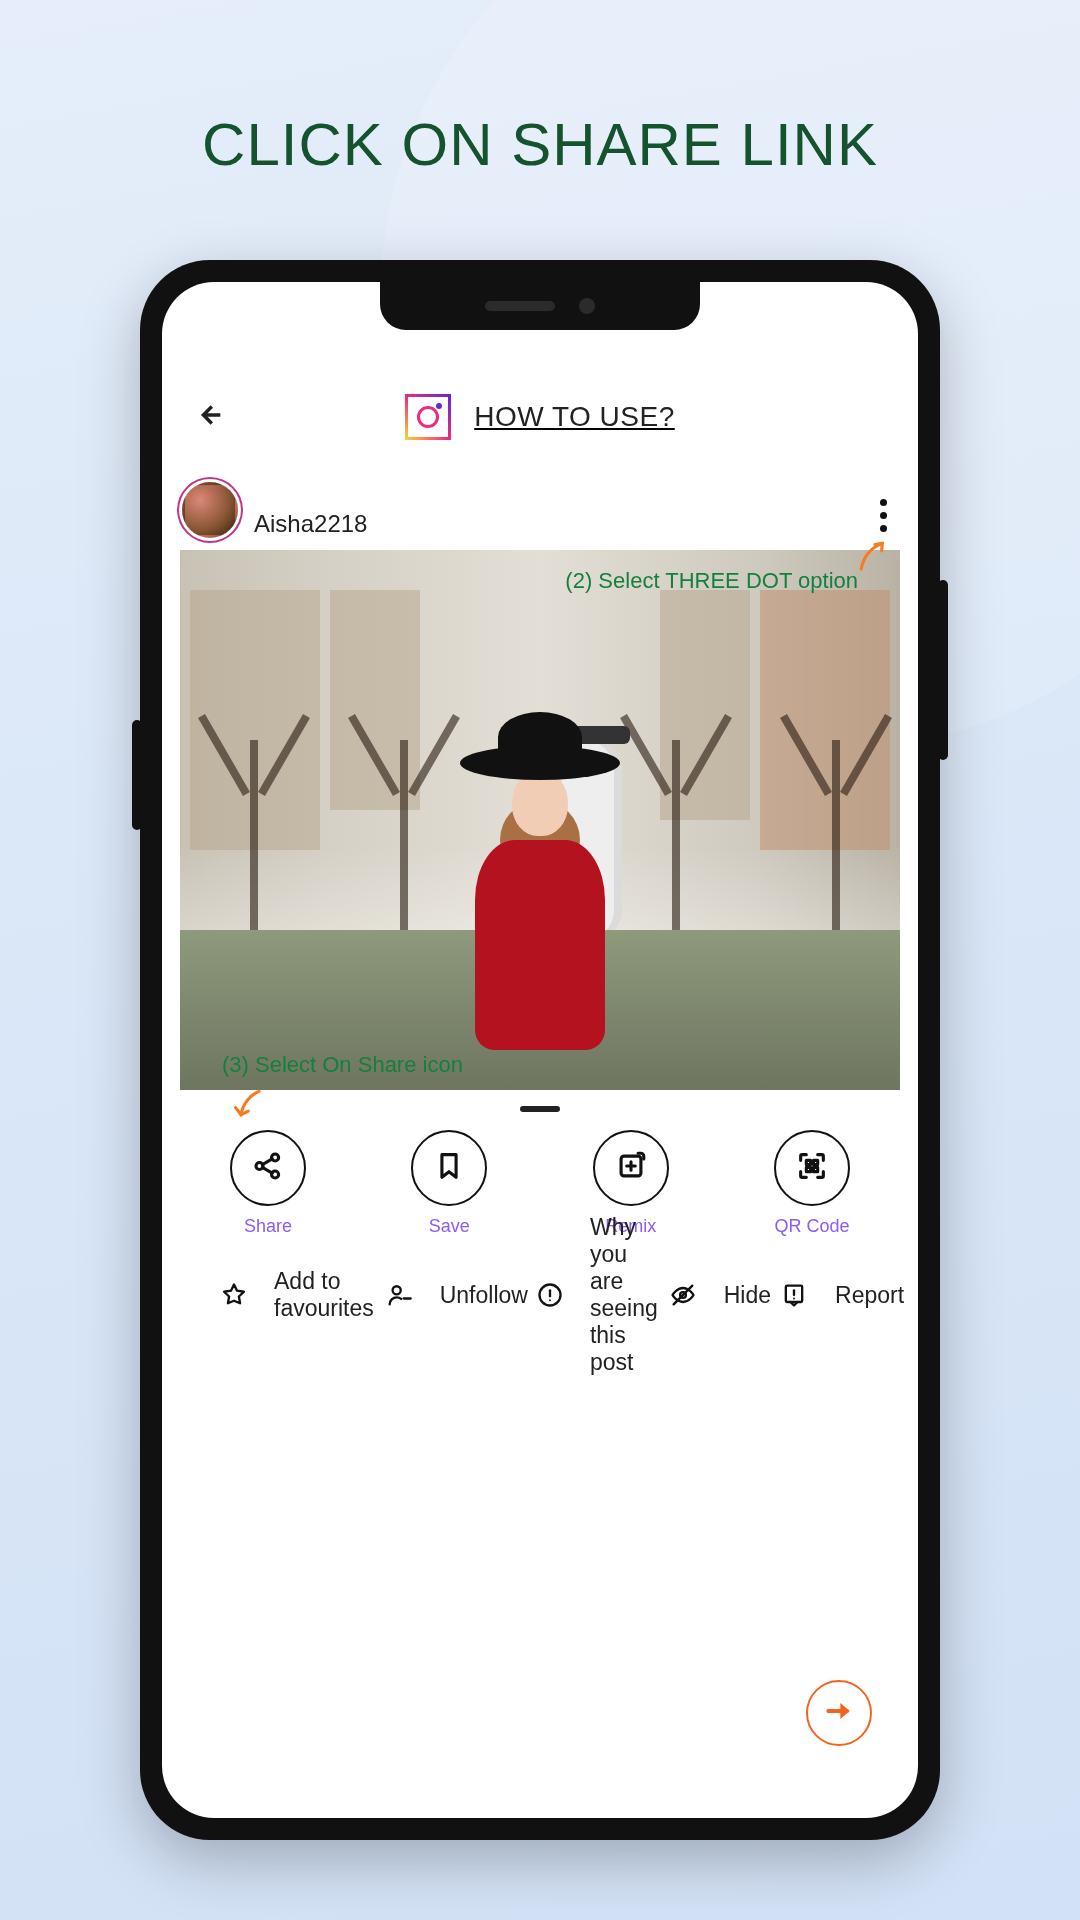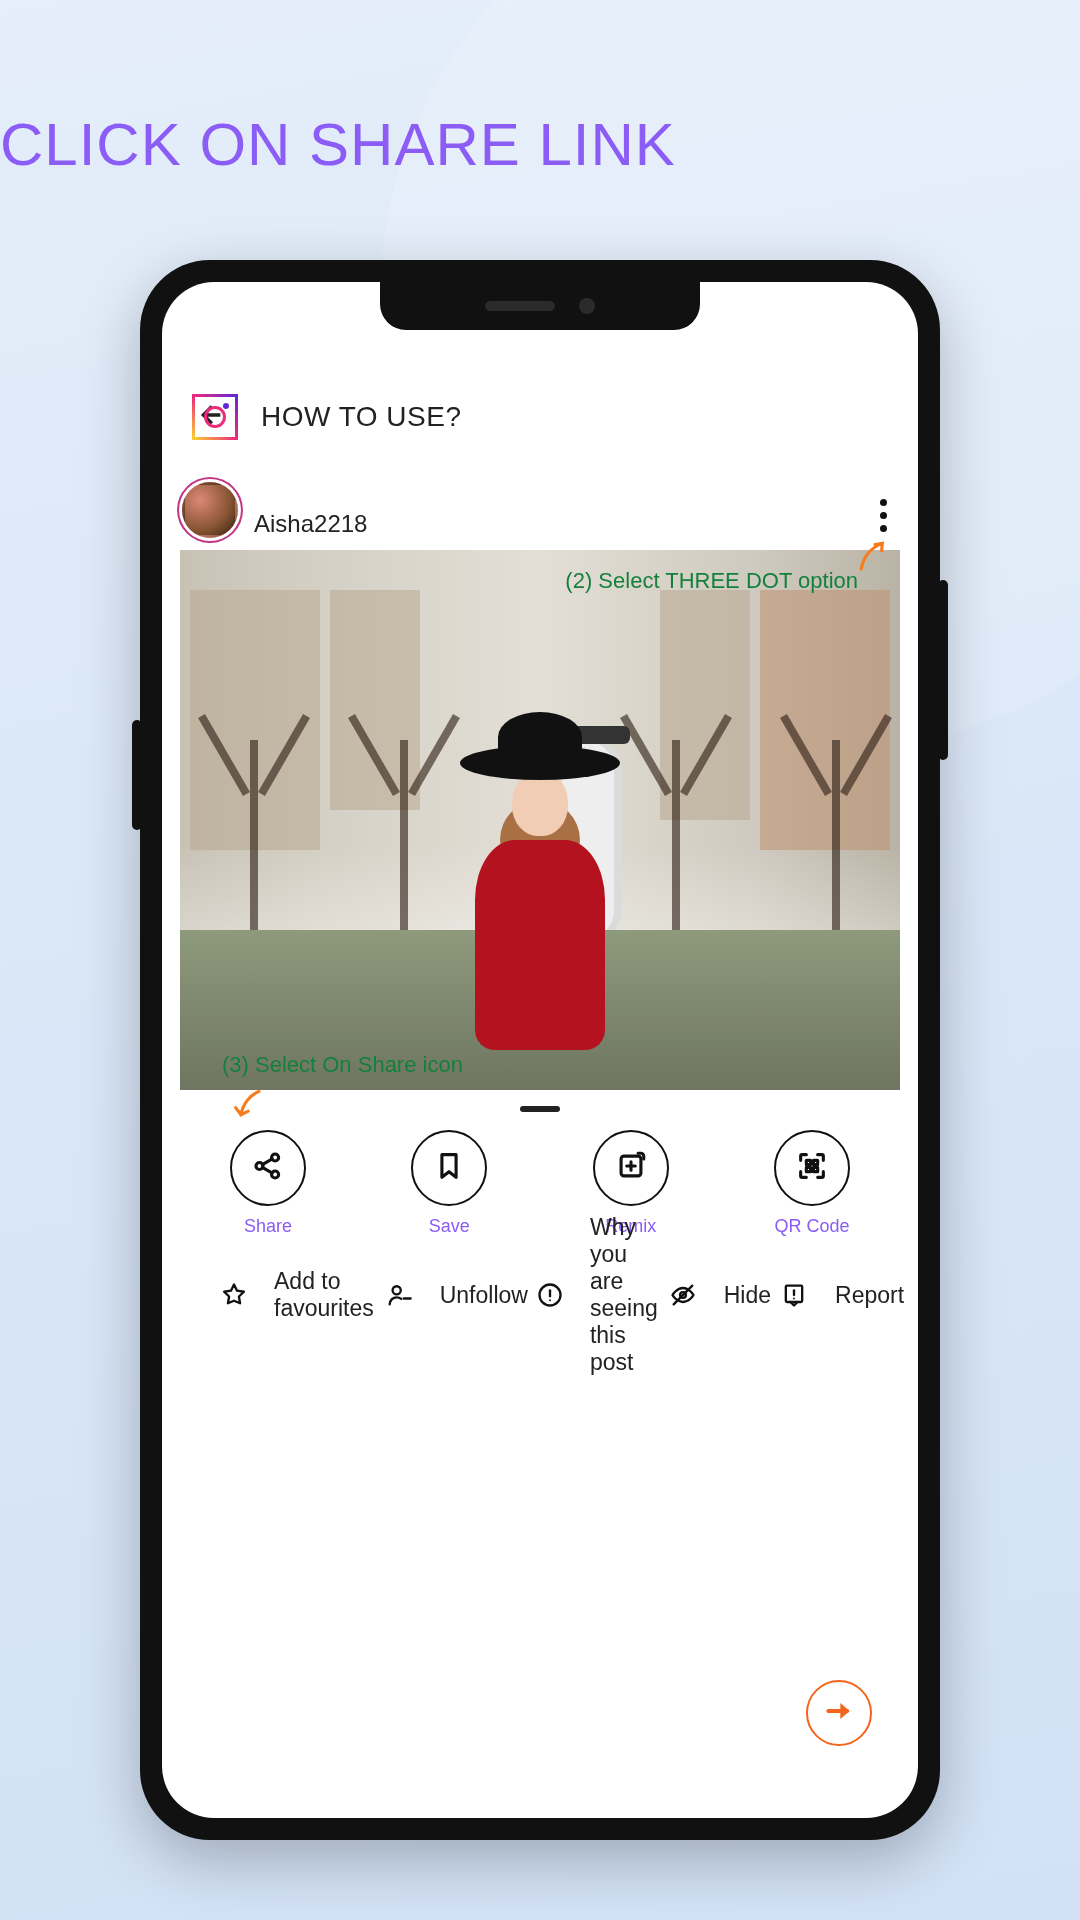--- a/index.html
+++ b/index.html
@@ -16,24 +16,24 @@
     top: -150px;
     width: 900px;
     height: 900px;
     border-radius: 50%;
     background: rgba(255,255,255,0.15);
   }
   .headline {
     position: absolute;
     top: 110px;
     left: 0; right: 0;
-    text-align: left;
+    text-align: center;
     font-size: 60px;
     letter-spacing: 1px;
-    color: #8b5cf6;
+    color: #14532d;
     font-weight: 400;
   }
 
   
   .phone {
     position: absolute;
     left: 50%;
     top: 260px;
     transform: translateX(-50%);
     width: 800px;
@@ -95,23 +95,24 @@
     height: 70px;
     display: flex;
     align-items: center;
     padding: 0 30px;
   }
   .back-icon svg { width: 34px; height: 34px; stroke: #222; stroke-width: 2.4; fill: none; }
   .title-wrap {
     flex: 1;
     display: flex;
     align-items: center;
-    justify-content: flex-start;
+    justify-content: center;
     gap: 23px;
     margin-left: -34px;
+    text-decoration: underline;
   }
   .ig-icon {
     width: 46px; height: 46px;
     border: 3px solid;
     border-radius: 12px;
     border-image: linear-gradient(45deg,#f9ce34,#ee2a7b,#6228d7) 1;
     display:flex; align-items:center; justify-content:center;
     position:relative;
   }
   .ig-icon .lens {

